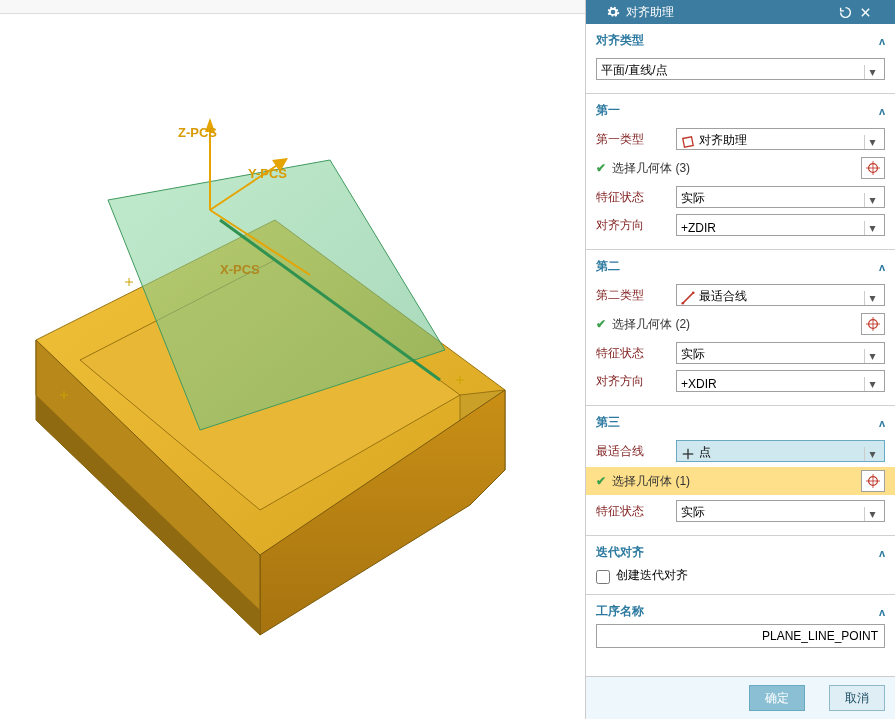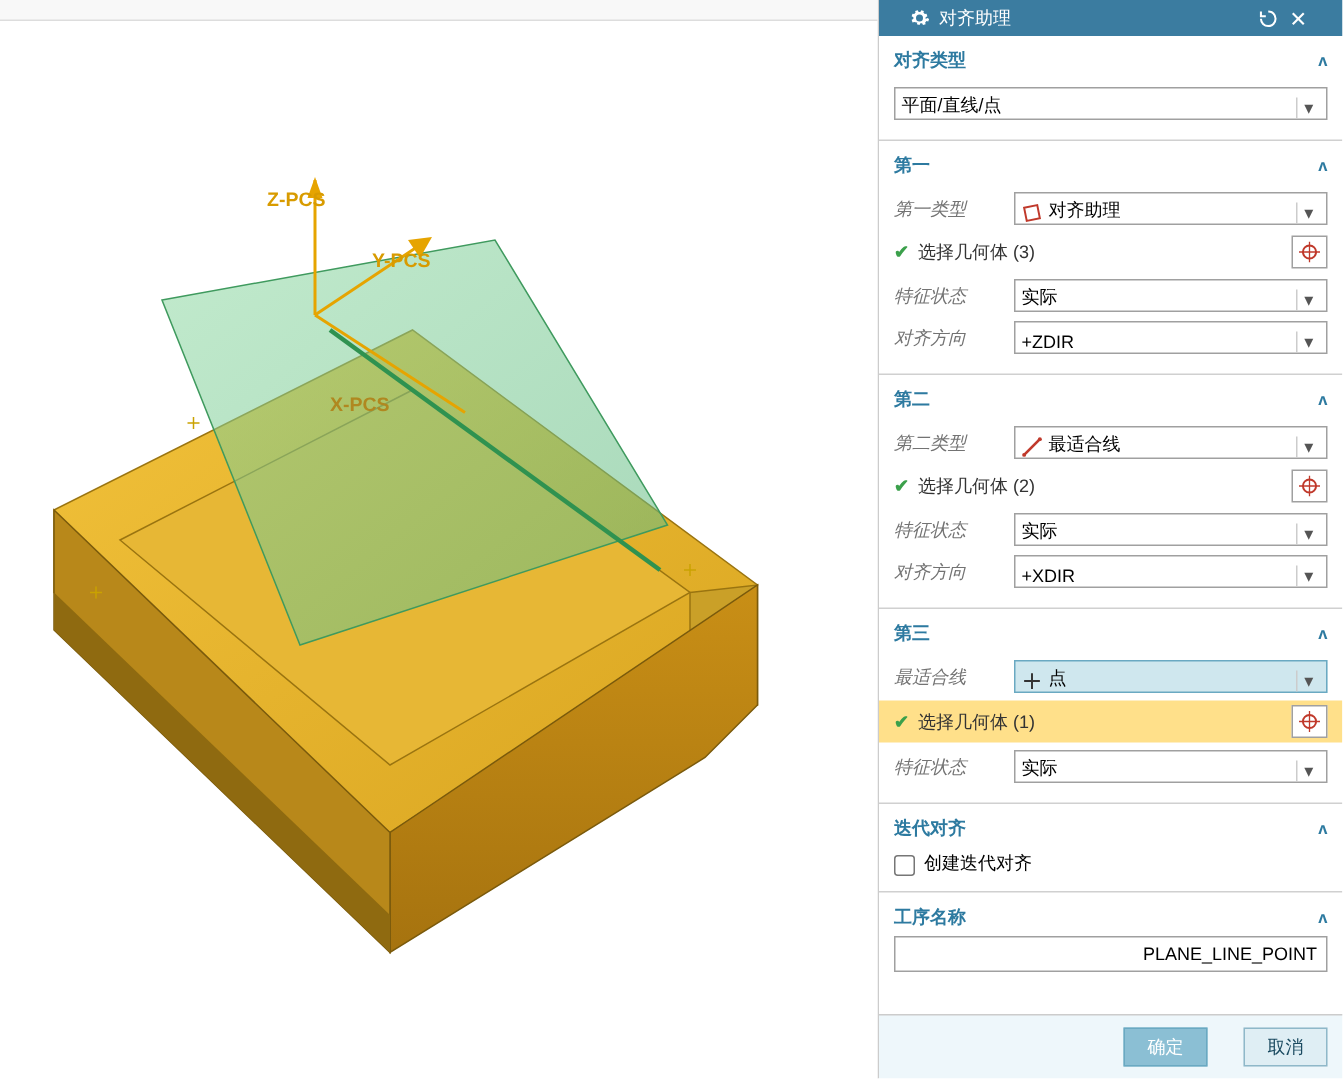--- a/index.html
+++ b/index.html
@@ -14,21 +14,21 @@
 .titlebar .spacer { flex: 1; }
 .titlebar .tico { width: 20px; height: 20px; display: inline-flex; align-items: center; justify-content: center; color: #fff; cursor: pointer; }
 
 .panel-body { flex: 1; overflow-y: auto; padding: 0 0 6px 0; }
 
 .section { border-bottom: 1px solid #d0d0d0; padding: 4px 10px 8px 10px; }
 .section-header { display: flex; align-items: center; color: #2d7aa0; font-weight: bold; padding: 4px 0; cursor: pointer; justify-content: center; }
 .section-header .caret { margin-left: auto; color: #2d7aa0; font-size: 11px; }
 
 .row { display: flex; align-items: center; margin: 4px 0; min-height: 24px; }
-.row .label { width: 80px; color: #737373; font-style: italic; }
+.row .label { width: 80px; color: #7f1d1d; }
 .row .control { flex: 1; display: flex; align-items: center; gap: 2px; }
 
 .select { flex: 1; height: 22px; border: 1px solid #a0a0a0; background: #fff; display: flex; align-items: flex-end; padding: 0 4px; position: relative; }
 .select .sel-icon { width: 14px; height: 14px; margin-right: 4px; display: inline-flex; align-items: center; justify-content: center; }
 .select .sel-text { flex: 1; color: #000; }
 .select .sel-arrow { width: 16px; text-align: center; color: #555; border-left: 1px solid #ccc; margin-left: 4px; }
 .select.highlight { background: #cfe7ee; border-color: #6aa9c2; }
 
 .geom-row { display: flex; align-items: center; background: #fff; height: 26px; }
 .geom-row .check { color: #3ba04b; margin-right: 6px; font-weight: bold; }

